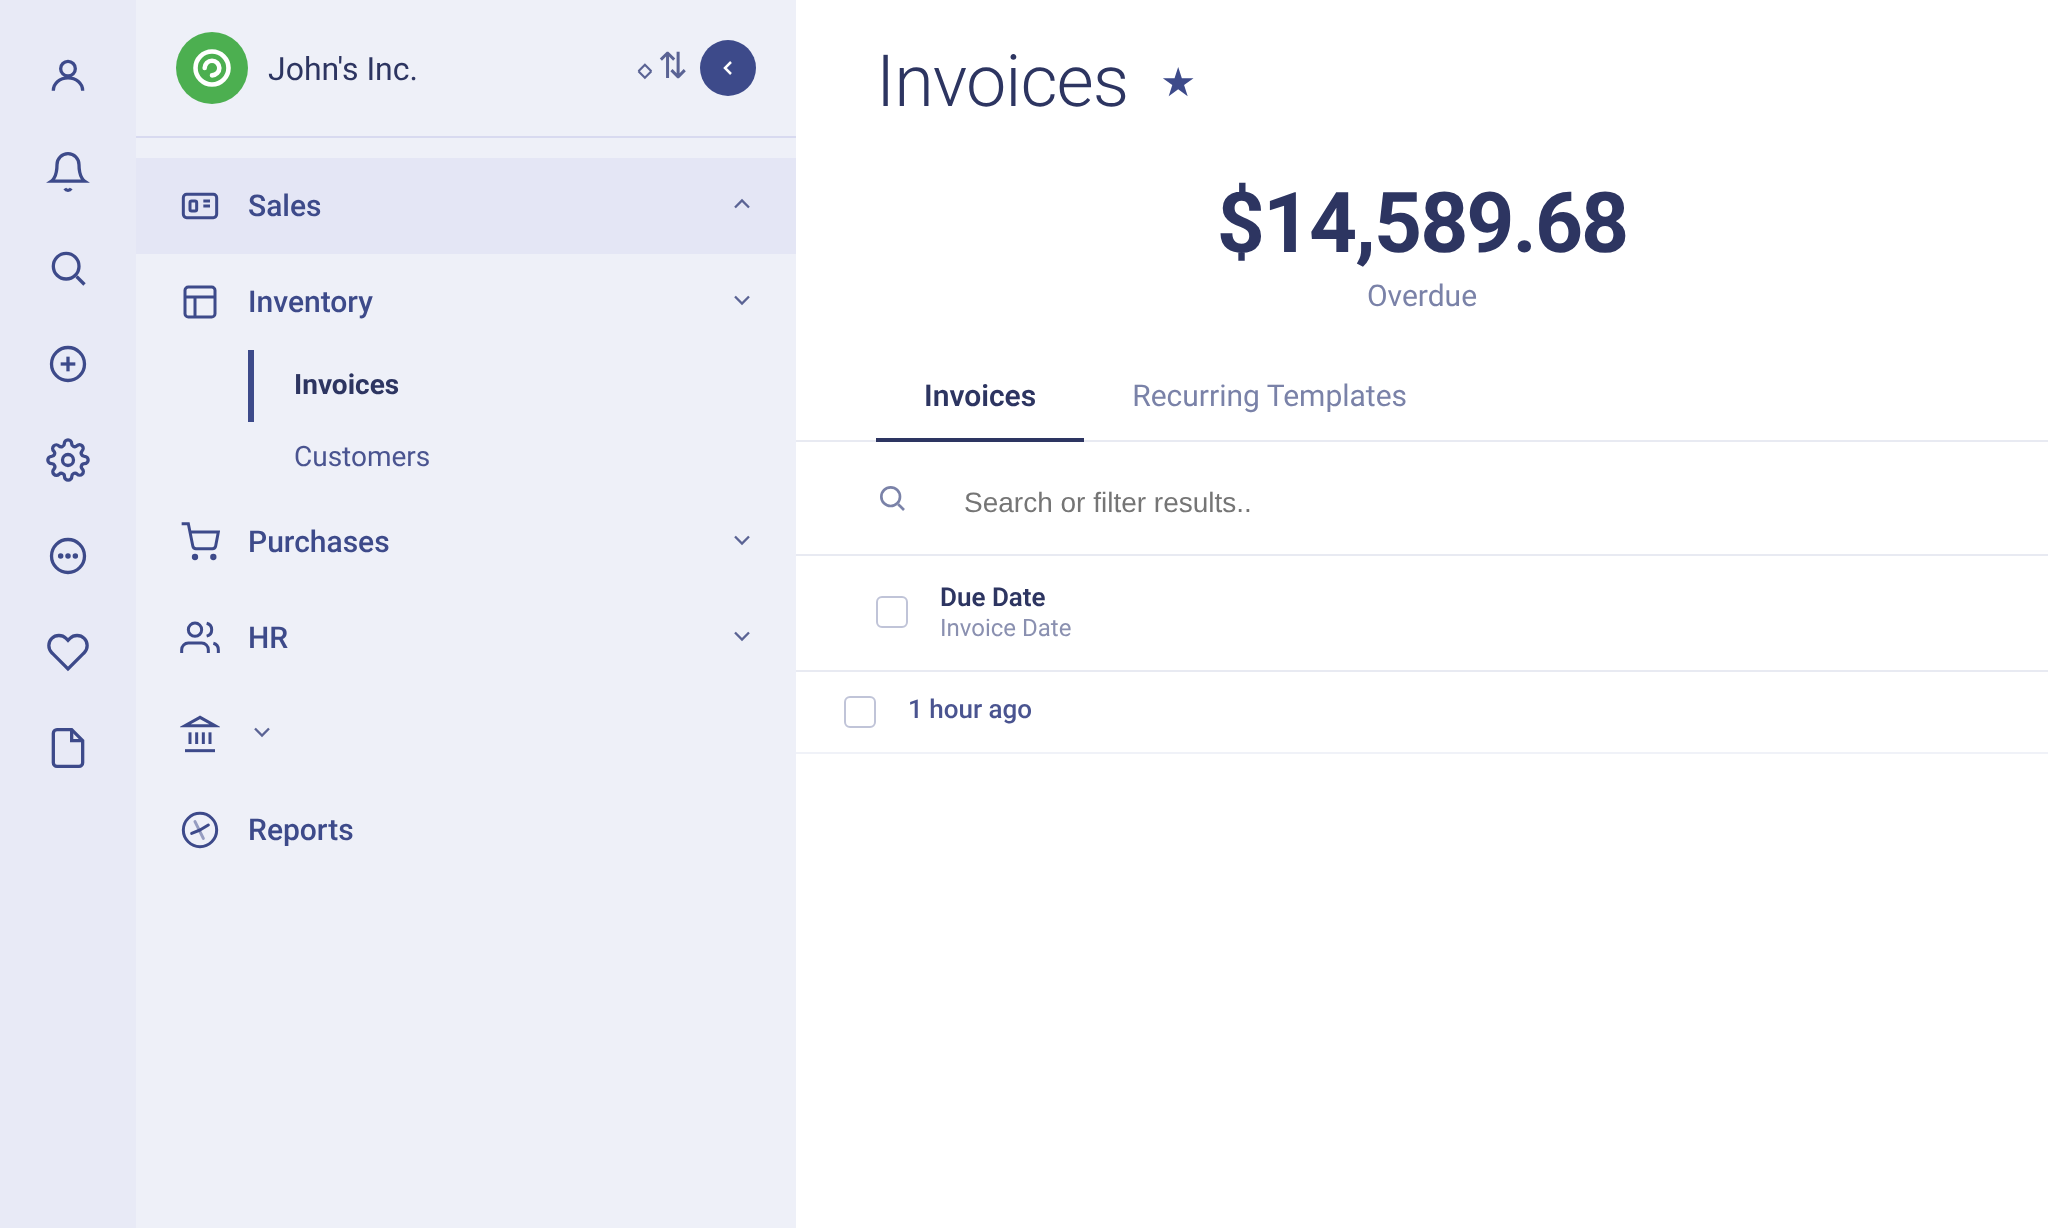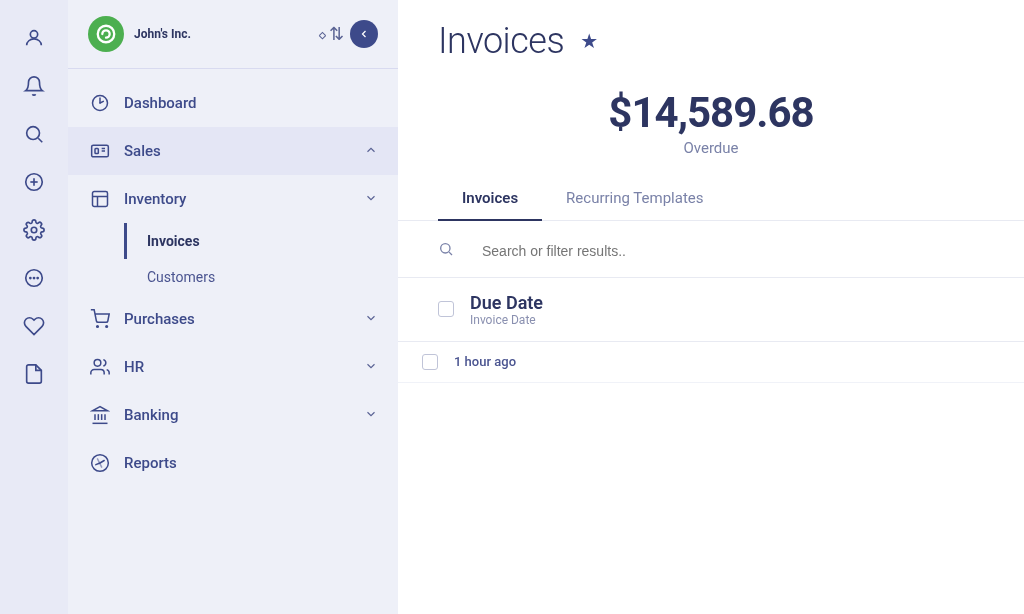--- a/index.html
+++ b/index.html
@@ -58,22 +58,22 @@
       border-radius: 50%;
       display: flex;
       align-items: center;
       justify-content: center;
       color: white;
       font-weight: bold;
       font-size: 18px;
     }
     .sidebar-company {
       flex: 1;
-      font-size: 12px;
-      font-weight: 700;
+      font-size: 16px;
+      font-weight: 400;
       color: #2d3561;
     }
     .sidebar-header-controls {
       display: flex;
       align-items: center;
       gap: 6px;
     }
     .sidebar-expand-btn {
       width: 28px;
       height: 28px;
@@ -256,21 +256,21 @@
       height: 16px;
       border: 1.5px solid #c0c4d8;
       border-radius: 3px;
       cursor: pointer;
       flex-shrink: 0;
     }
     .col-date {
       flex: 1;
     }
     .col-date-primary {
-      font-size: 18px;
+      font-size: 13px;
       font-weight: 600;
       color: #2d3561;
     }
     .col-date-secondary {
       font-size: 12px;
       color: #8a90b0;
     }
 
     .table-row-recent {
       display: flex;
@@ -362,30 +362,20 @@
       <div class="sidebar-collapse-btn">
         <svg width="12" height="12" viewBox="0 0 24 24" fill="none" stroke="white" stroke-width="2.5">
           <polyline points="15 18 9 12 15 6"></polyline>
         </svg>
       </div>
     </div>
   </div>
 
   <div class="sidebar-nav">
 
-    <div class="nav-item">
-      <div class="nav-icon">
-        <svg width="20" height="20" viewBox="0 0 24 24" fill="none" stroke="#3d4a8a" stroke-width="1.8">
-          <circle cx="12" cy="12" r="9"></circle>
-            <path d="M12 12 L12 6" stroke-linecap="round"></path>
-          <path d="M12 12 L16 10" stroke-linecap="round"></path>
-        </svg>
-      </div>
-      <span class="nav-label">Dashboard</span>
-    </div>
 
     <div class="nav-item active-parent">
       <div class="nav-icon">
         <svg width="20" height="20" viewBox="0 0 24 24" fill="none" stroke="#3d4a8a" stroke-width="1.8">
           <rect x="2" y="5" width="20" height="14" rx="2"></rect>
           <rect x="6" y="9" width="4" height="6" rx="1"></rect>
           <line x1="14" y1="9" x2="18" y2="9"></line>
             <line x1="14" y1="12" x2="18" y2="12"></line>
         </svg>
       </div>
@@ -458,21 +448,20 @@
       <div class="nav-icon">
         <svg width="20" height="20" viewBox="0 0 24 24" fill="none" stroke="#3d4a8a" stroke-width="1.8">
           <line x1="3" y1="22" x2="21" y2="22"></line>
             <line x1="6" y1="18" x2="6" y2="11"></line>
           <line x1="10" y1="18" x2="10" y2="11"></line>
             <line x1="14" y1="18" x2="14" y2="11"></line>
           <line x1="18" y1="18" x2="18" y2="11"></line>
           <polygon points="12 2 3 7 21 7"></polygon>
         </svg>
       </div>
-      <span class="nav-label">Banking</span>
       <span class="nav-chevron">
         <svg width="14" height="14" viewBox="0 0 24 24" fill="none" stroke="#5a6394" stroke-width="2">
           <polyline points="6 9 12 15 18 9"></polyline>
         </svg>
       </span>
     </div>
 
     <div class="nav-item">
       <div class="nav-icon">
         <svg width="20" height="20" viewBox="0 0 24 24" fill="none" stroke="#3d4a8a" stroke-width="1.8">

